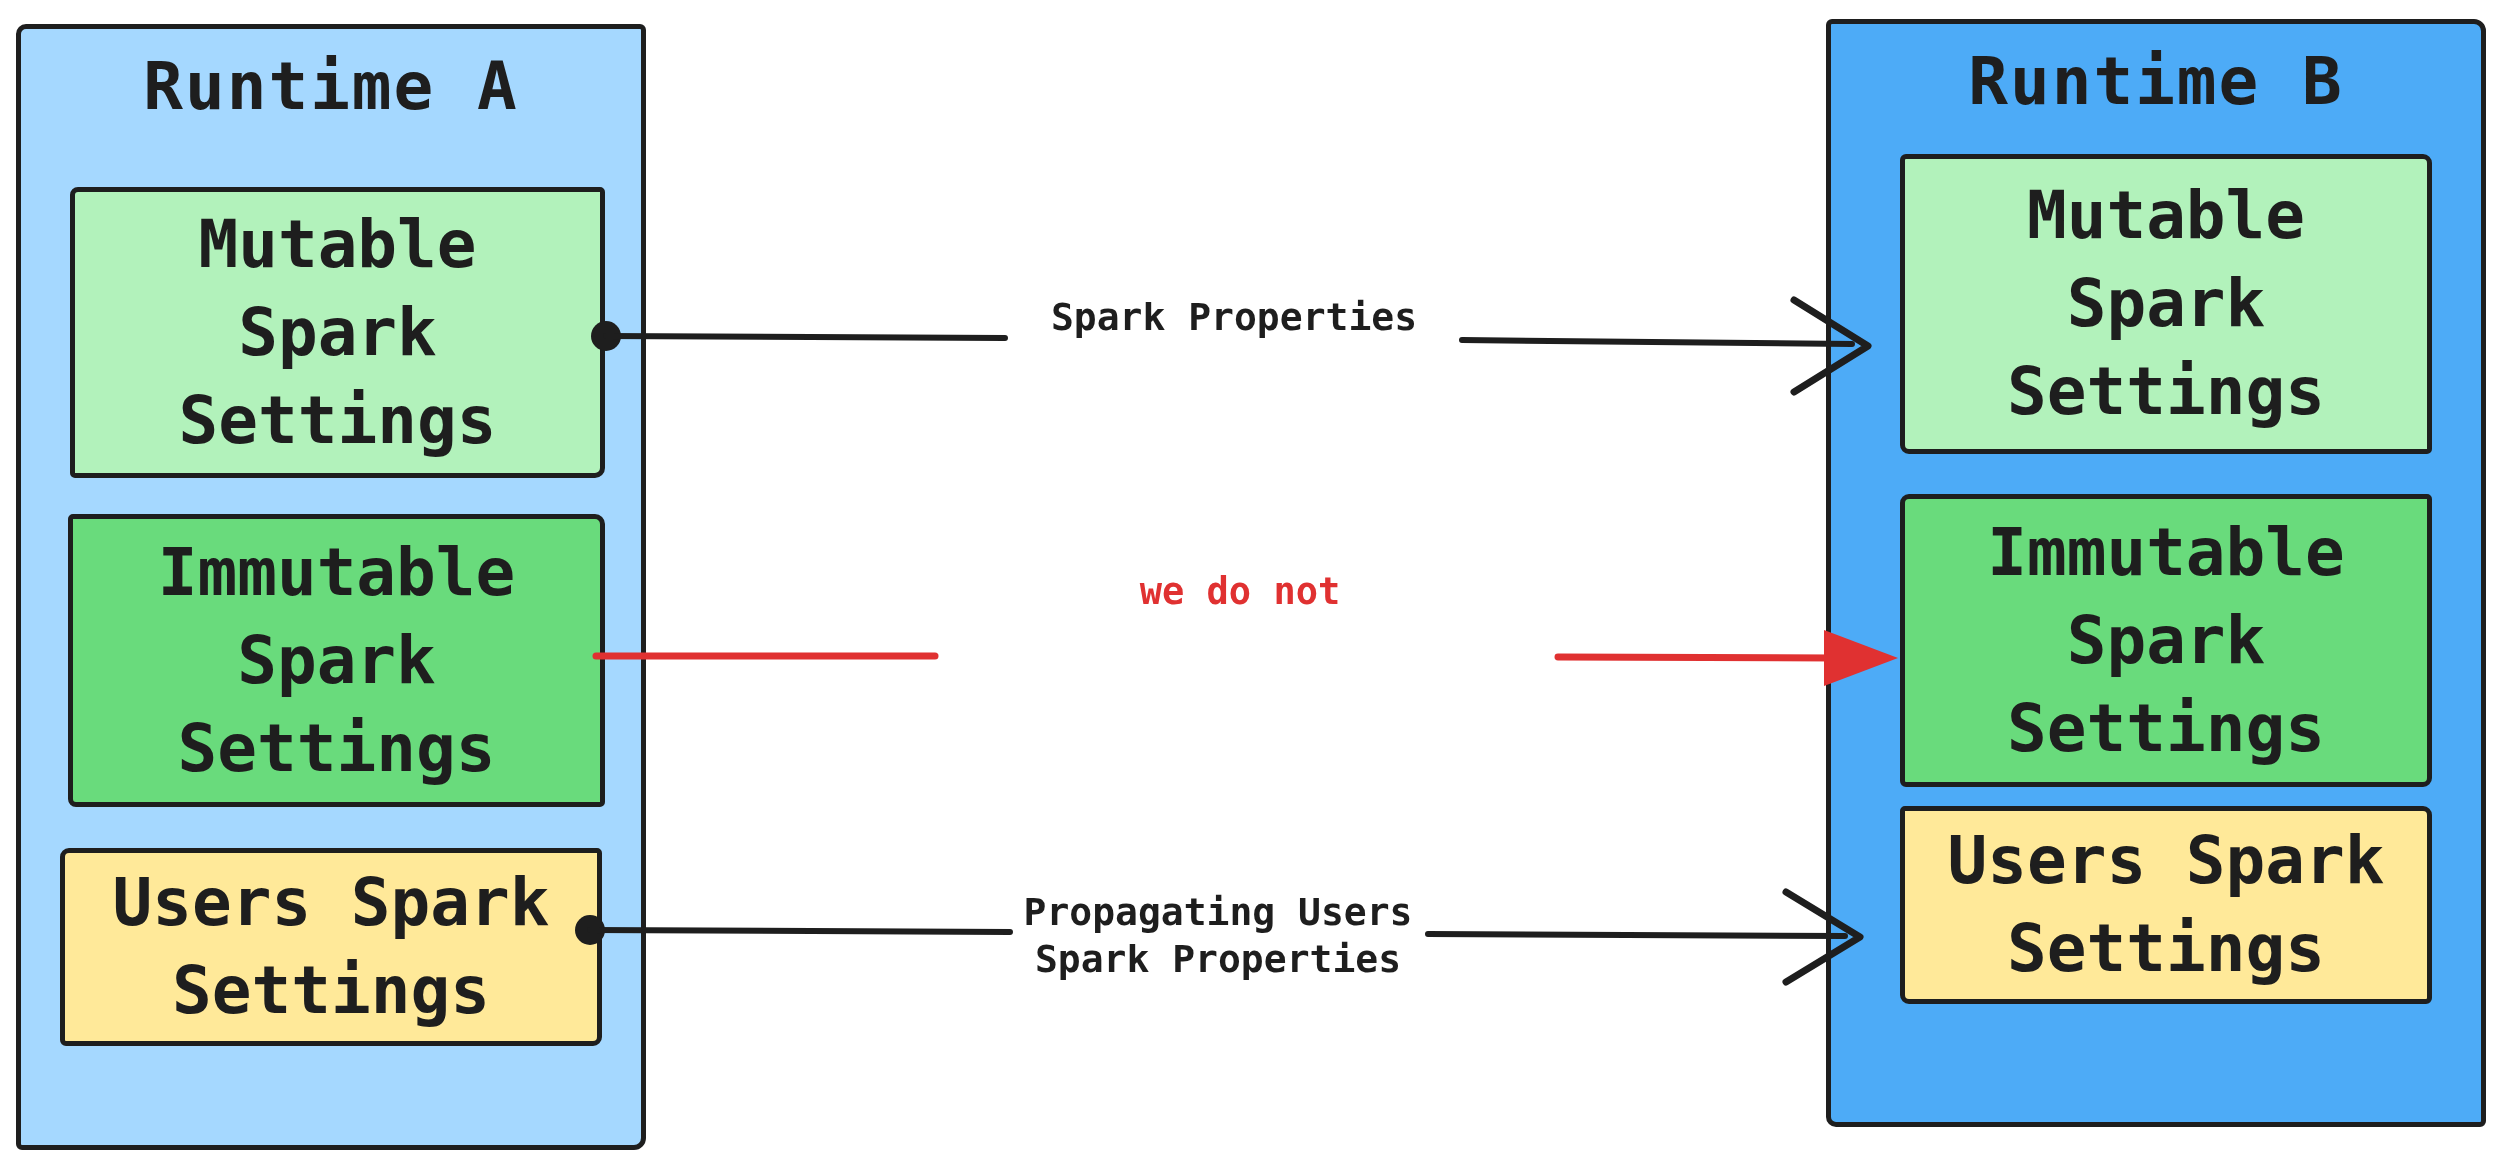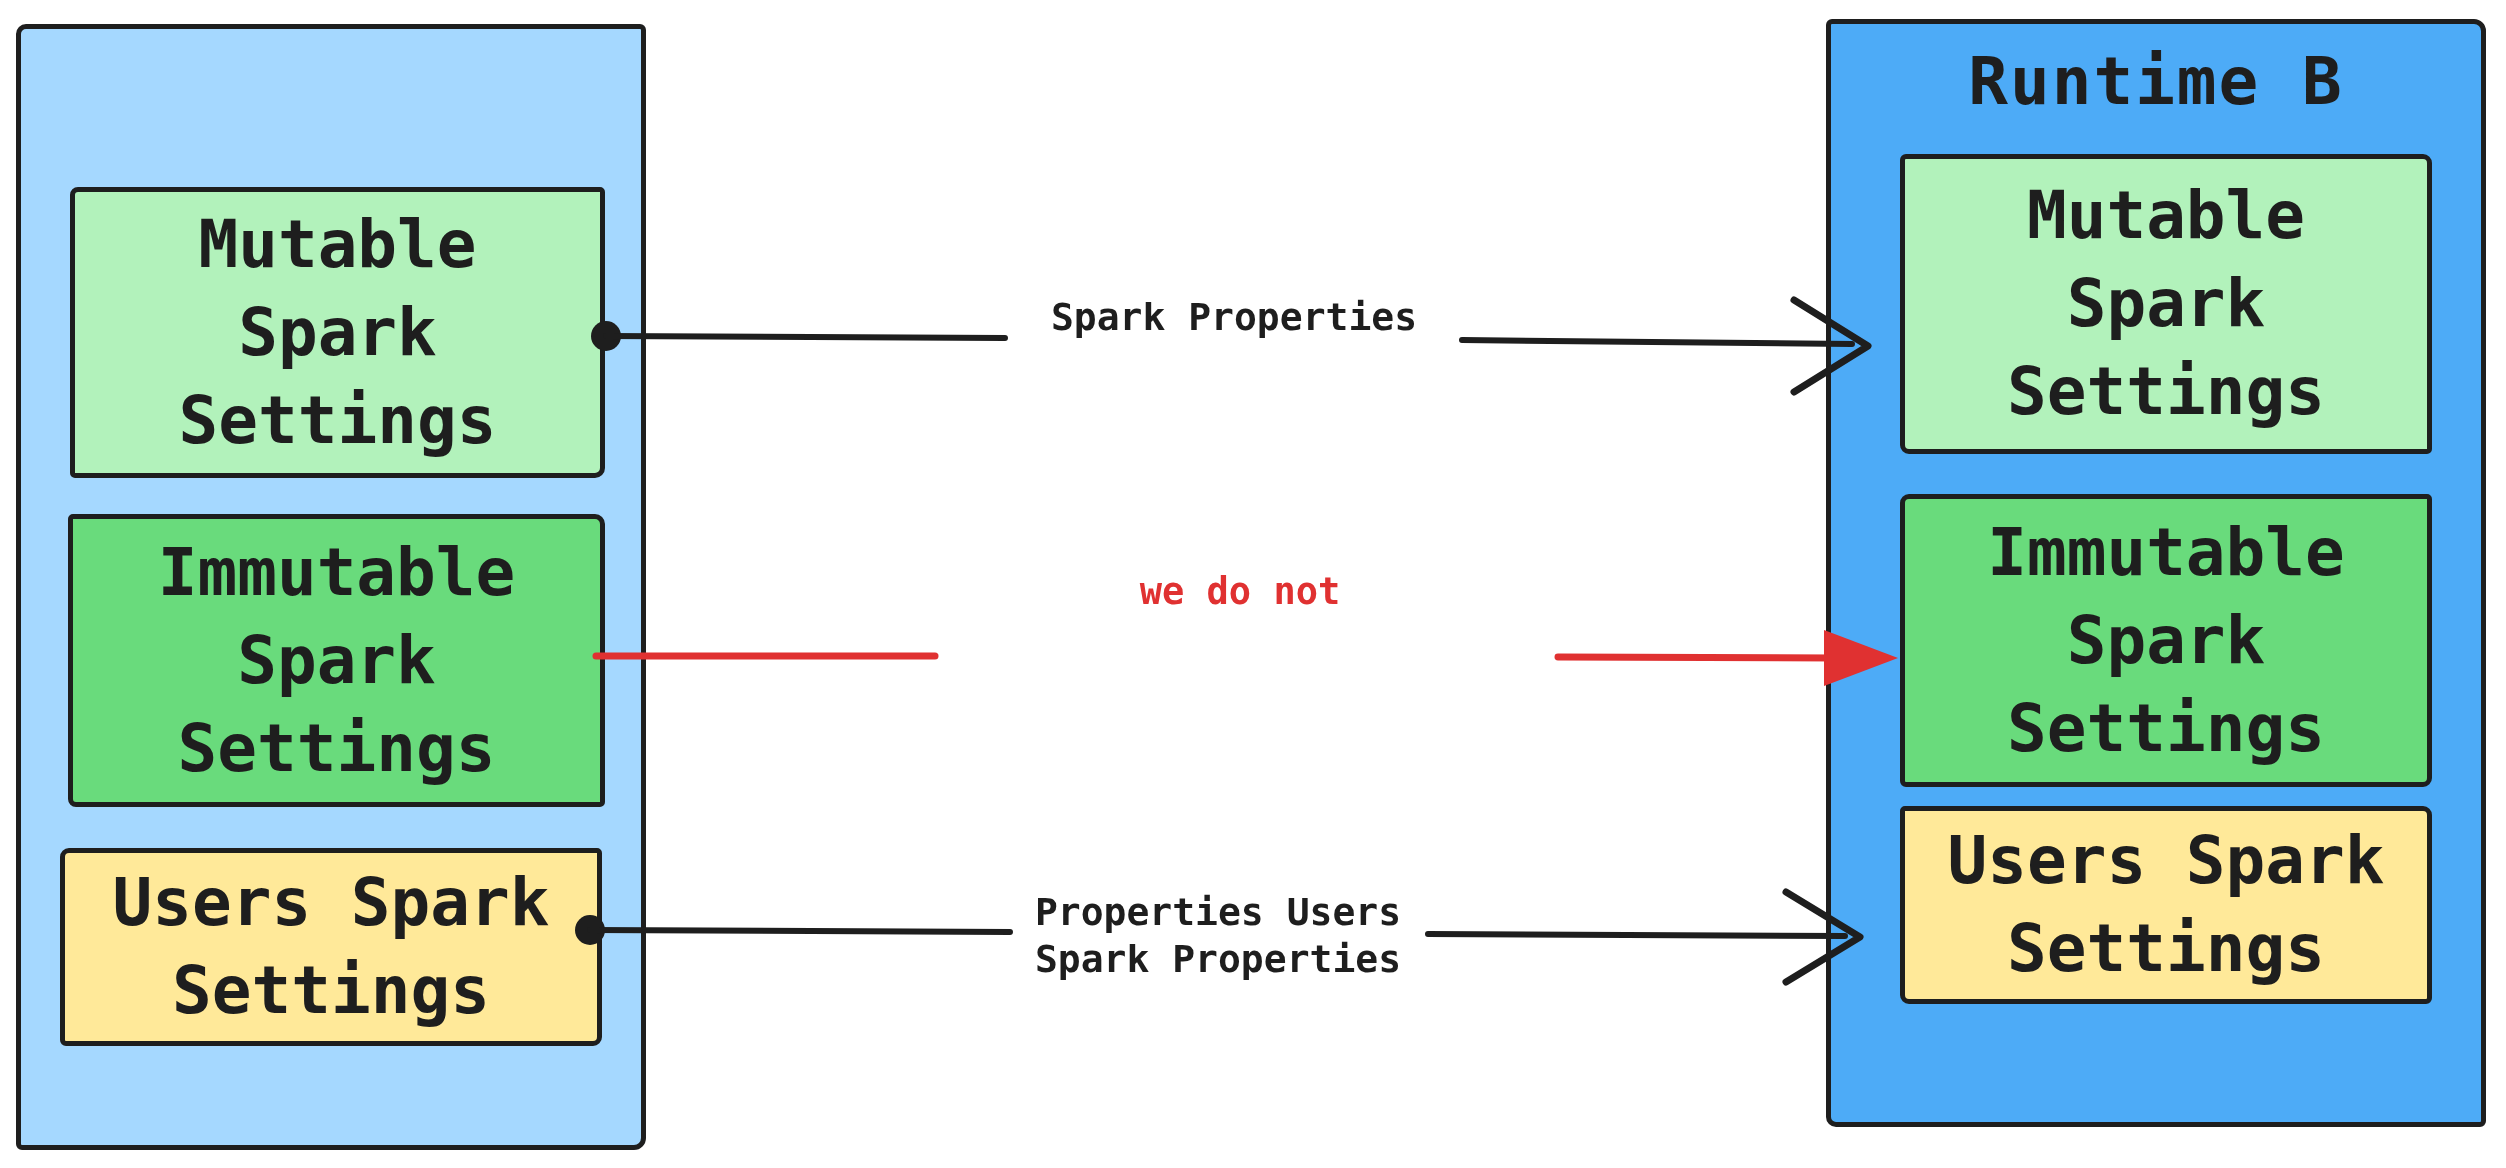--- a/index.html
+++ b/index.html
@@ -78,20 +78,21 @@
   .label-top   {left:934px;top:294px;width:600px;}
   .label-middle{left:890px;top:561px;width:700px;}
   .label-bottom{left:918px;top:889px;width:600px;}
 </style>
 </head>
 <body>
 
 <div class="canvas">
 
   <div class="container runtime-a">
+    <div class="runtime-title">Runtime A</div>
 
     <div class="sbox a-mutable">
       <span class="line">Mutable</span>
       <span class="line">Spark</span>
       <span class="line">Settings</span>
     </div>
 
     <div class="sbox a-immutable">
       <span class="line">Immutable</span>
       <span class="line">Spark</span>
@@ -150,17 +151,17 @@
 
   <div class="arrow-label label-black label-top">
     <span class="lbl-line">Spark Properties</span>
   </div>
 
   <div class="arrow-label label-red label-middle">
     <span class="lbl-line">we do not</span>
   </div>
 
   <div class="arrow-label label-black label-bottom">
-    <span class="lbl-line">Properties Users</span>
+    <span class="lbl-line">Propagating Users</span>
     <span class="lbl-line">Spark Properties</span>
   </div>
 
 </div>
 
 </body></html>

